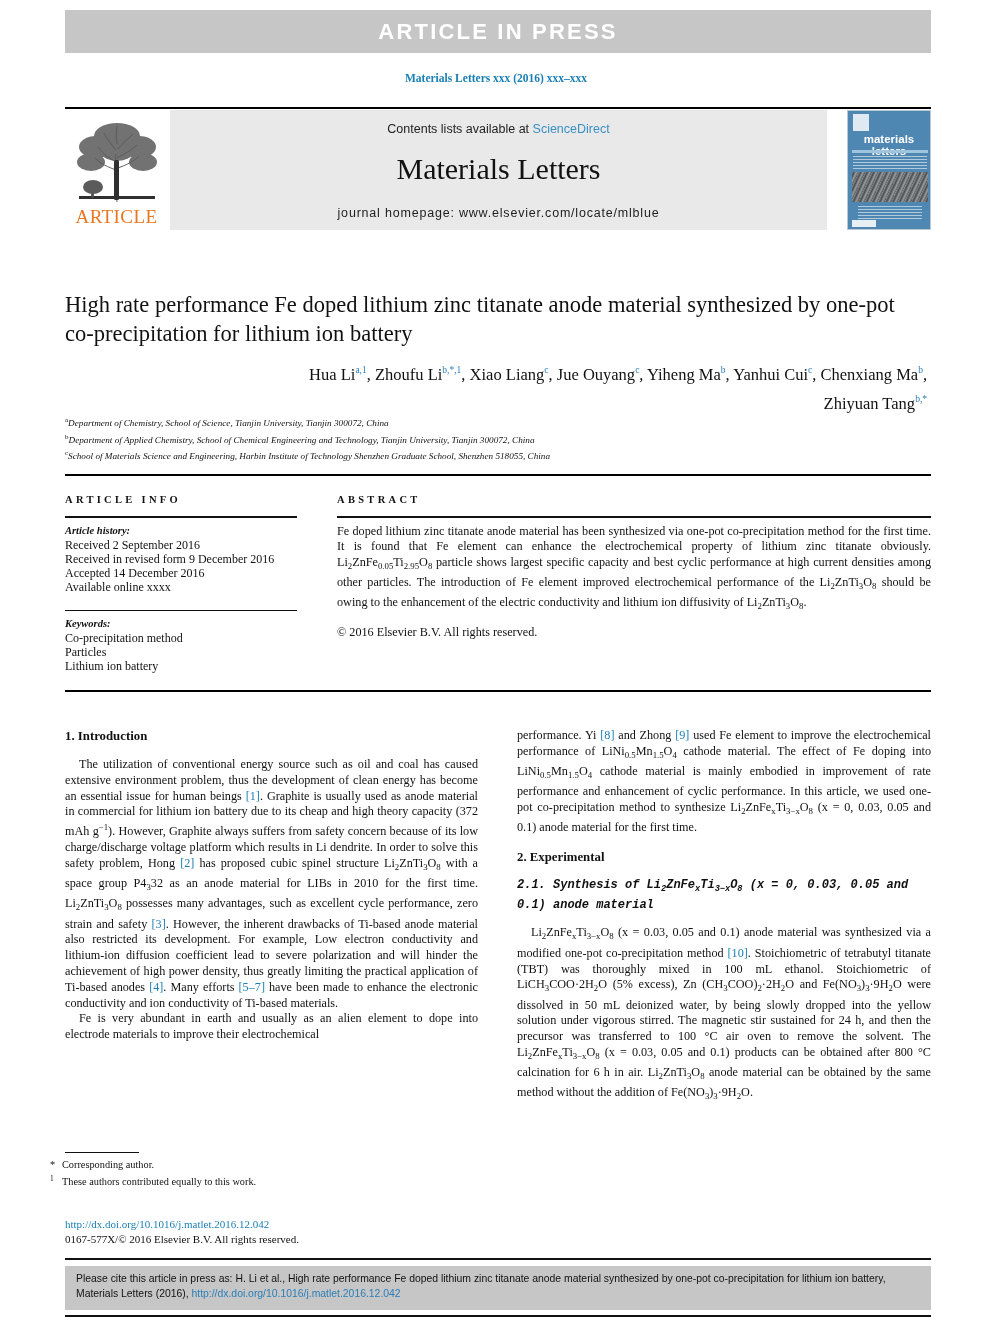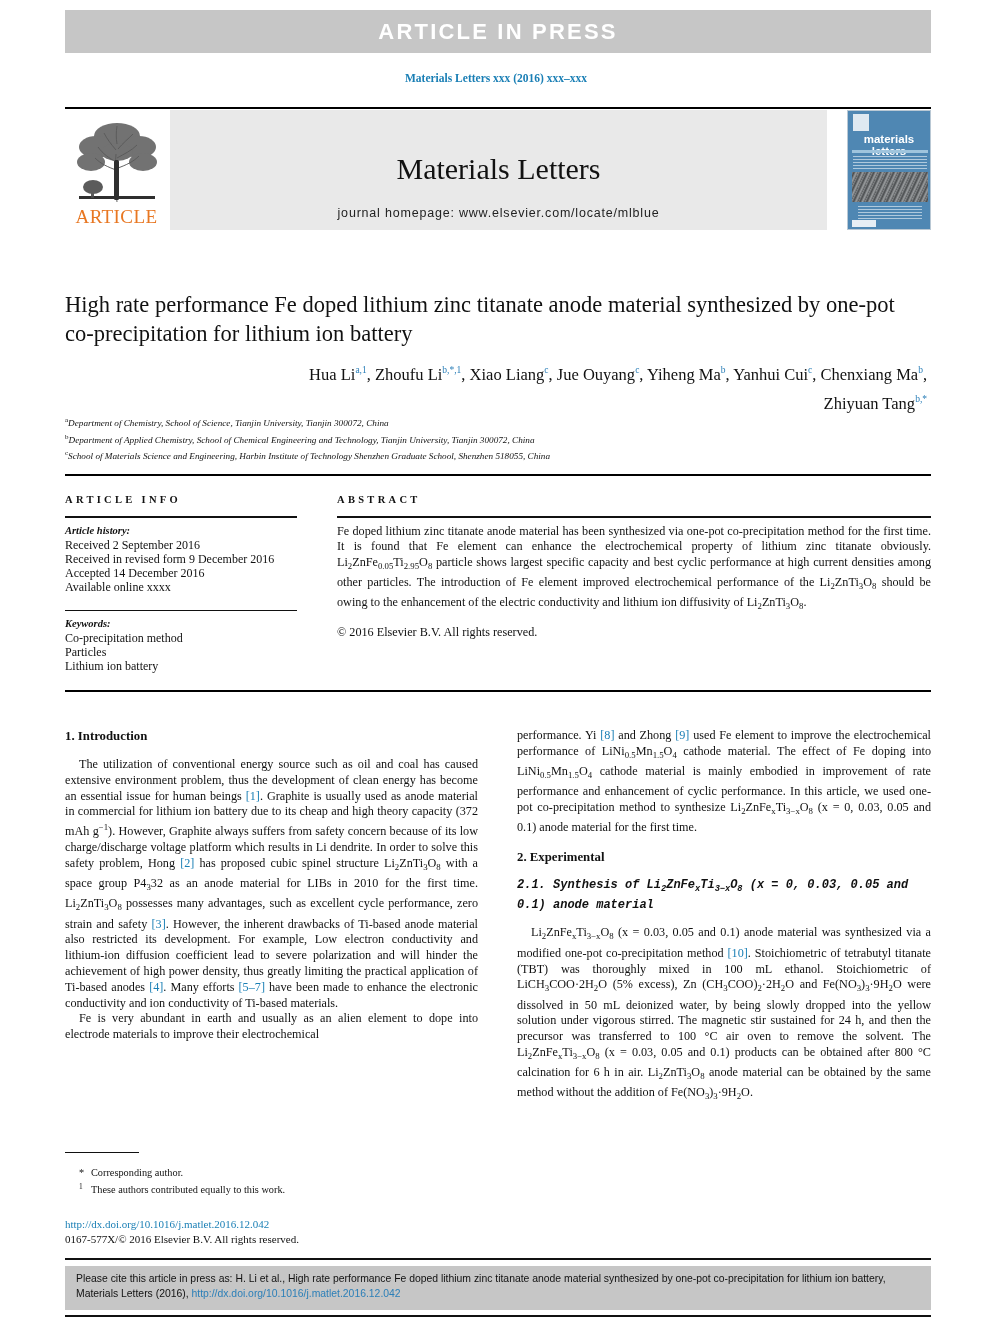--- a/index.html
+++ b/index.html
@@ -386,24 +386,23 @@
   .foot-rule {
     position: absolute;
     left: 65px;
     top: 1152px;
     width: 74px;
     height: 1.3px;
     background: #111;
   }
   .footnotes {
     position: absolute;
-    left: 79px;
+    left: 50px;
     top: 1158px;
     width: 420px;
-    margin-top: 8px;
   }
   .fn {
     font-family: "Liberation Serif", serif;
     font-size: 10.3px;
     line-height: 14.2px;
     color: #111;
     padding-left: 16px;
     text-indent: -16px;
   }
   .fn .mk {
@@ -511,20 +510,23 @@
           <g fill="#4a4a4a" opacity="0.9">
             <ellipse cx="22" cy="73" rx="10" ry="7"></ellipse>
             <rect x="20" y="75" width="3" height="9"></rect>
           </g>
         </svg>
       </div>
       <div class="elsevier-word">ARTICLE</div>
     </div>
 
     <div class="masthead-center">
+      <div class="contents-line">
+        <span>Contents lists available at </span><span class="sd">ScienceDirect</span>
+      </div>
       <div class="journal-title">Materials Letters</div>
       <div class="homepage-line">journal homepage: www.elsevier.com/locate/mlblue</div>
     </div>
 
     <div class="cover-thumb">
       <div class="cover-elsevier-mark"></div>
       <div class="cover-name">materials letters</div>
       <div class="cover-band"></div>
       <div class="cover-txtblock">
         <i></i>

